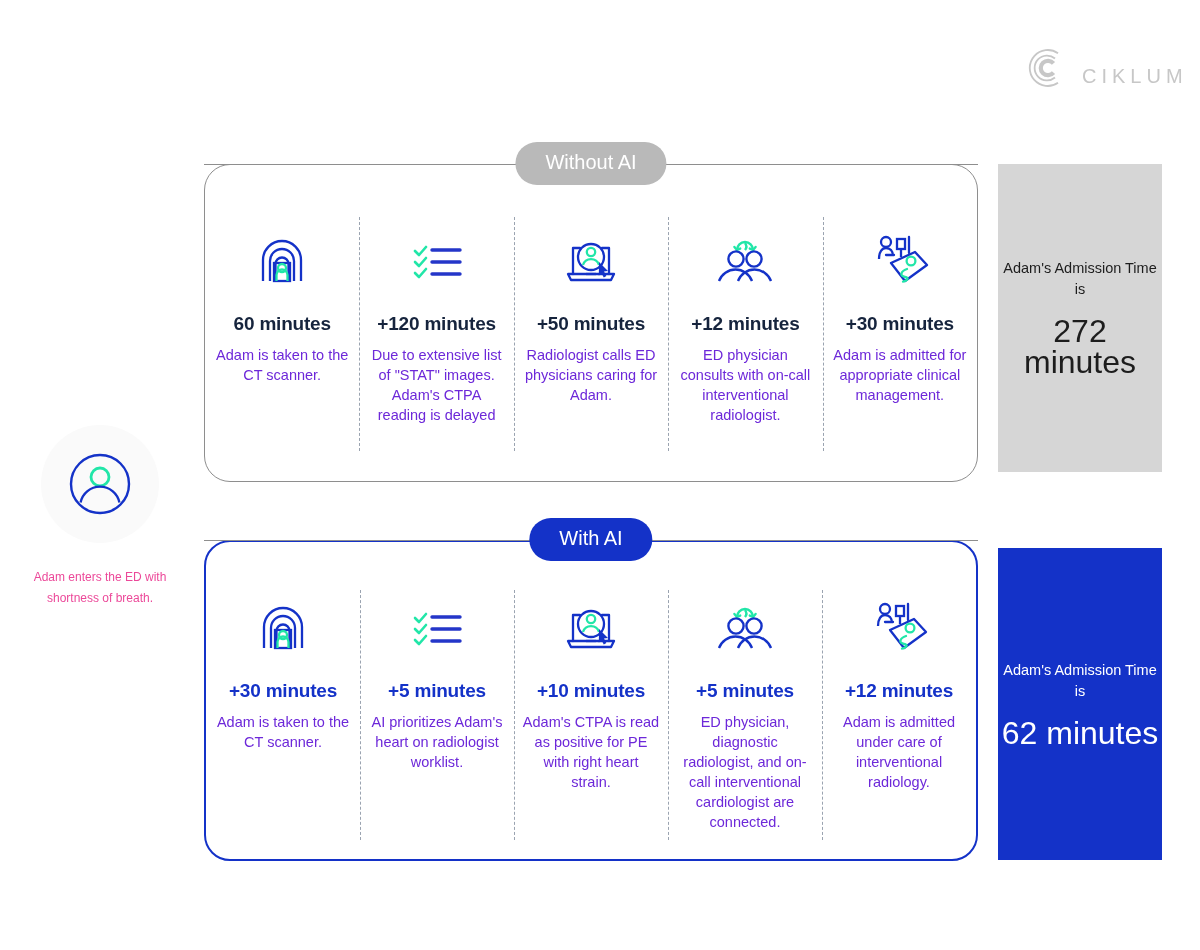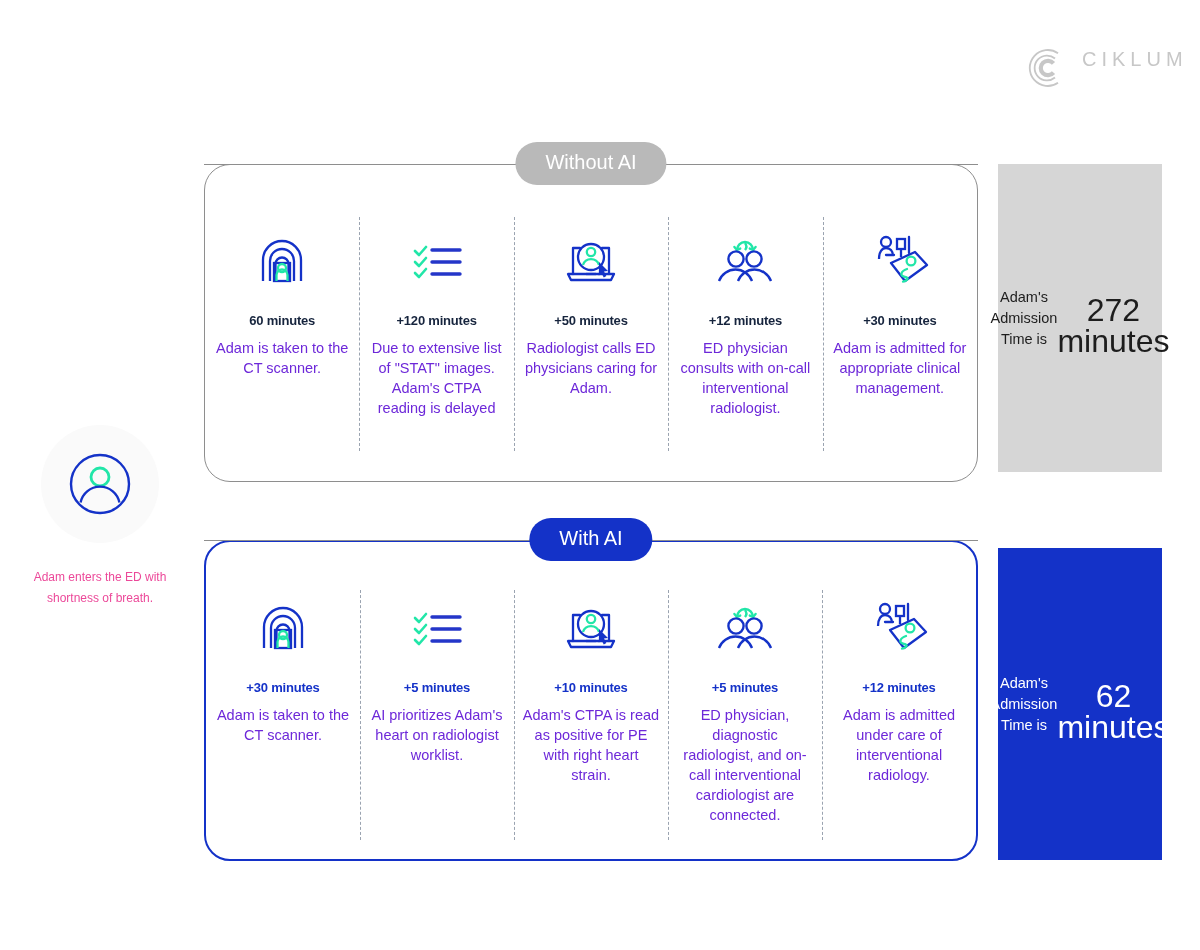--- a/index.html
+++ b/index.html
@@ -7,21 +7,21 @@
     width: 1200px; height: 950px;
     background: #ffffff;
     font-family: "Liberation Sans", sans-serif;
     overflow: hidden;
   }
   .page { position: relative; width: 1200px; height: 950px; }
 
   
   .brand {
     position: absolute; top: 48px; left: 1028px;
-    display: flex; align-items: flex-start; gap: 14px;
+    display: flex; align-items: flex-end; gap: 14px;
   }
   .brand-mark { width: 40px; height: 40px; display: block; }
   .brand-word {
     font-size: 20px; letter-spacing: 5px; color: #c7c7c7;
     font-family: "Liberation Sans", sans-serif;
   }
 
   
   .entry { position: absolute; left: 22px; top: 425px; width: 156px; text-align: center; }
   .entry-circle {
@@ -72,32 +72,32 @@
   .row-without .step + .step::before { top: 52px; height: 234px; }
   .row-with .step + .step::before { top: 48px; height: 250px; }
 
   .step-icon {
     height: 74px; display: flex; align-items: center; justify-content: center;
   }
   .row-without .step-icon { margin-top: 58px; }
   .row-with .step-icon { margin-top: 48px; }
 
   .step-time {
-    font-size: 13px; font-weight: bold; margin-top: 16px; letter-spacing: -0.2px;
+    font-size: 19px; font-weight: bold; margin-top: 16px; letter-spacing: -0.2px;
   }
   .row-without .step-time { color: #16243d; }
   .row-with .step-time { color: #1432C8; }
   .step-desc {
     font-size: 14.5px; line-height: 20px; color: #6d28d9; margin-top: 10px;
   }
 
   
   .summary {
     position: absolute; width: 164px; text-align: center;
-    display: flex; flex-direction: row; align-items: center; justify-content: center;
+    display: flex; flex-direction: column; align-items: center; justify-content: center;
   }
   .summary-gray { left: 998px; top: 164px; height: 308px; background: #d6d6d6; color: #1d1d1d; }
   .summary-blue { left: 998px; top: 548px; height: 312px; background: #1432C8; color: #ffffff; }
   .summary-label { font-size: 14.5px; line-height: 21px; }
   .summary-value { font-size: 32px; line-height: 31px; margin-top: 16px; }
 
   svg { display: block; overflow: visible; }
 </style>
 </head>
 <body>

